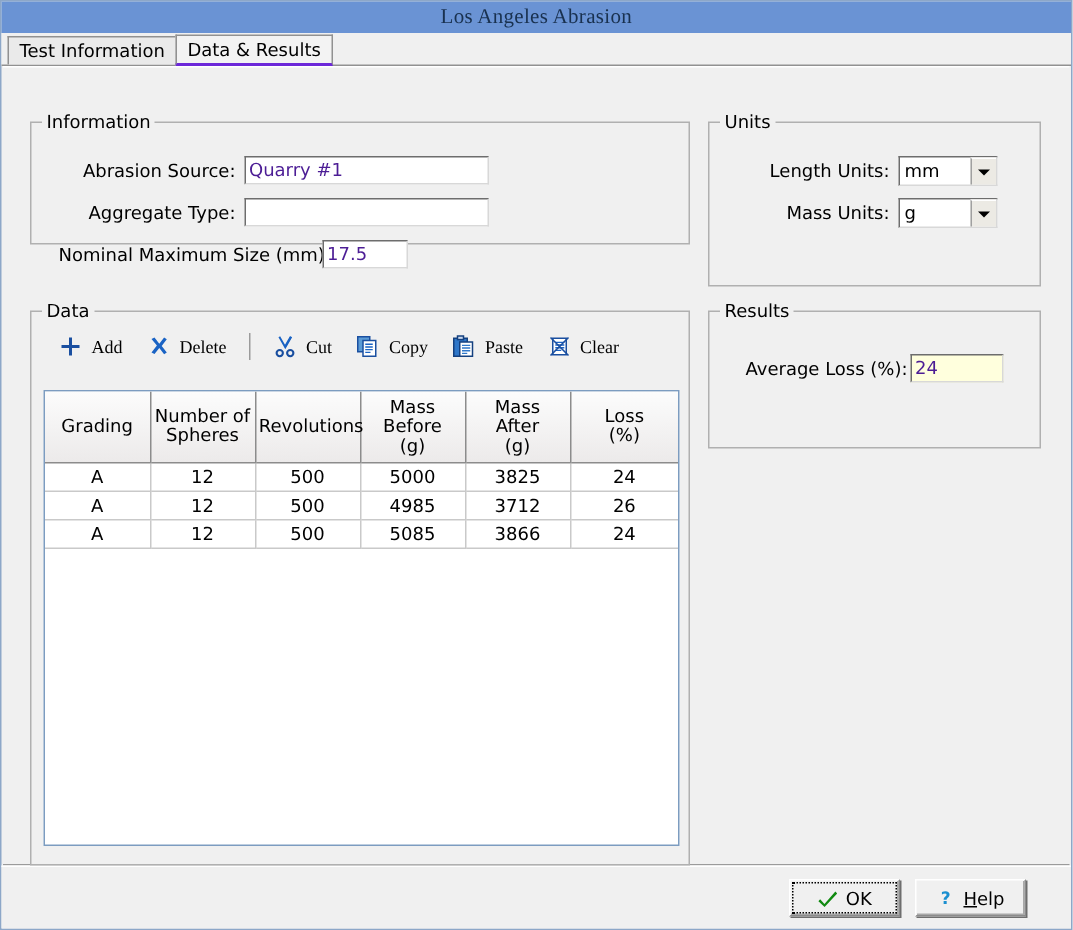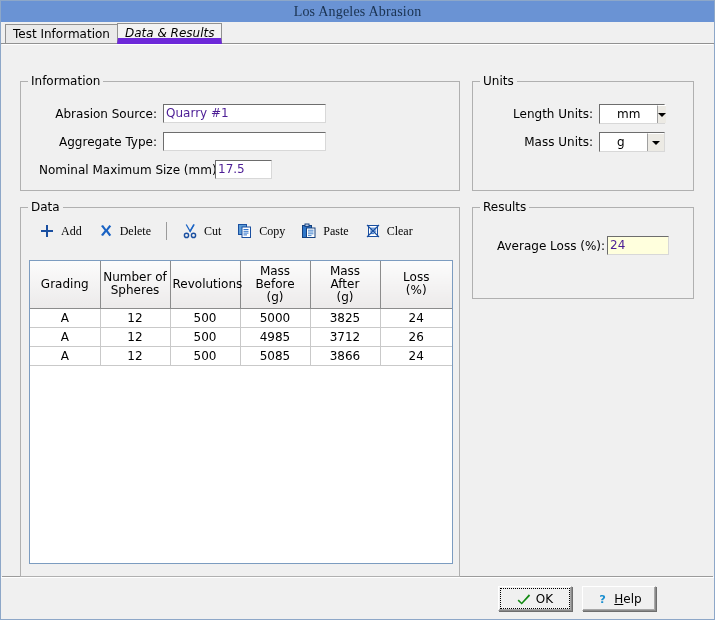--- a/index.html
+++ b/index.html
@@ -45,23 +45,22 @@
     margin-right: -1px;
     position: relative;
     color: #000;
     line-height: 15px;
   }
   .tab.inactive { height: 19px; background: #eaeaea; }
   .tab.active {
     height: 21px;
     background: #f3f3f3;
     z-index: 3;
-    border-bottom: 6px solid #6d28d9;
+    border-bottom: 2px solid #6d28d9;
     margin-bottom: -1px;
-    font-style: italic;
   }
   .tabfill { flex:1; height: 0px; }
   
   .content {
     flex: 1 1 auto;
     position: relative;
     background: #f0f0f0;
     border-top: 1px solid #ffffff;
     margin: 0 1px;
   }
@@ -98,21 +97,21 @@
   .tinput.readonly { background: #ffffdd; }
   
   .combo {
     display: flex; align-items: stretch;
     border: 1px solid #7f7f7f;
     border-top-color: #6d6d6d; border-left-color: #6d6d6d;
     border-right-color: #d8d8d8; border-bottom-color: #d8d8d8;
     background: #ffffff;
     height: 20px; width: 66px;
   }
-  .combo .cval { flex:1; font-size:12px; padding:1px 17px; line-height:16px; color:#000; }
+  .combo .cval { flex:1; font-size:12px; padding:1px 3px; line-height:16px; color:#000; }
   .combo .cbtn {
     width: 17px;
     background: #eceae4;
     border-left: 1px solid #a0a0a0;
     border-top: 1px solid #ffffff;
     display:flex; align-items:center; justify-content:center;
   }
   .arrow-dn {
     width:0;height:0;
     border-left:4px solid transparent;
@@ -160,21 +159,21 @@
   }
   table.grid td:last-child { border-right:none; }
   td.calc { background:#ffffdd; }
   td.sel  { background:#b6c9e4; }
   
   .footsep { flex:0 0 0; border-top:1px solid #9b9b9b; margin: 0 1px; }
   .footer {
     flex: 0 0 42px;
     background:#f0f0f0;
     display:flex; align-items:center; justify-content:flex-end;
-    padding-right: 58px; gap: 10px;
+    padding-right: 30px; gap: 10px;
     border-top: 1px solid #ffffff;
   }
   .btn {
     width: 74px; height: 25px;
     background:#f0f0f0;
     border:1px solid #8b8b8b;
     border-top-color:#ffffff; border-left-color:#ffffff;
     box-shadow: inset -1px -1px 0 #a8a8a8, 1px 1px 0 #6e6e6e;
     display:flex; align-items:center; justify-content:center; gap:5px;
     font-size:12px; color:#000;
@@ -196,21 +195,21 @@
       <span>Test Information</span>
     </div>
     <div class="tab active">
       <span>Data &amp; Results</span>
     </div>
     <div class="tabfill"></div>
   </div>
 
   <div class="content">
 
-    <div class="group" style="left:18px; top:36px; width:440px; height:110px;">
+    <div class="group" style="left:18px; top:36px; width:440px; height:82px;">
       <div class="legend">Information</div>
 
       <div class="frow" style="left:18px; top:22px;">
         <div class="flabel" style="width:118px;">Abrasion Source:</div>
         <div class="tinput" style="width:163px; margin-left:6px;">Quarry #1</div>
       </div>
 
       <div class="frow" style="left:18px; top:50px;">
         <div class="flabel" style="width:118px;">Aggregate Type:</div>
         <div class="tinput" style="width:163px; margin-left:6px;"></div>

